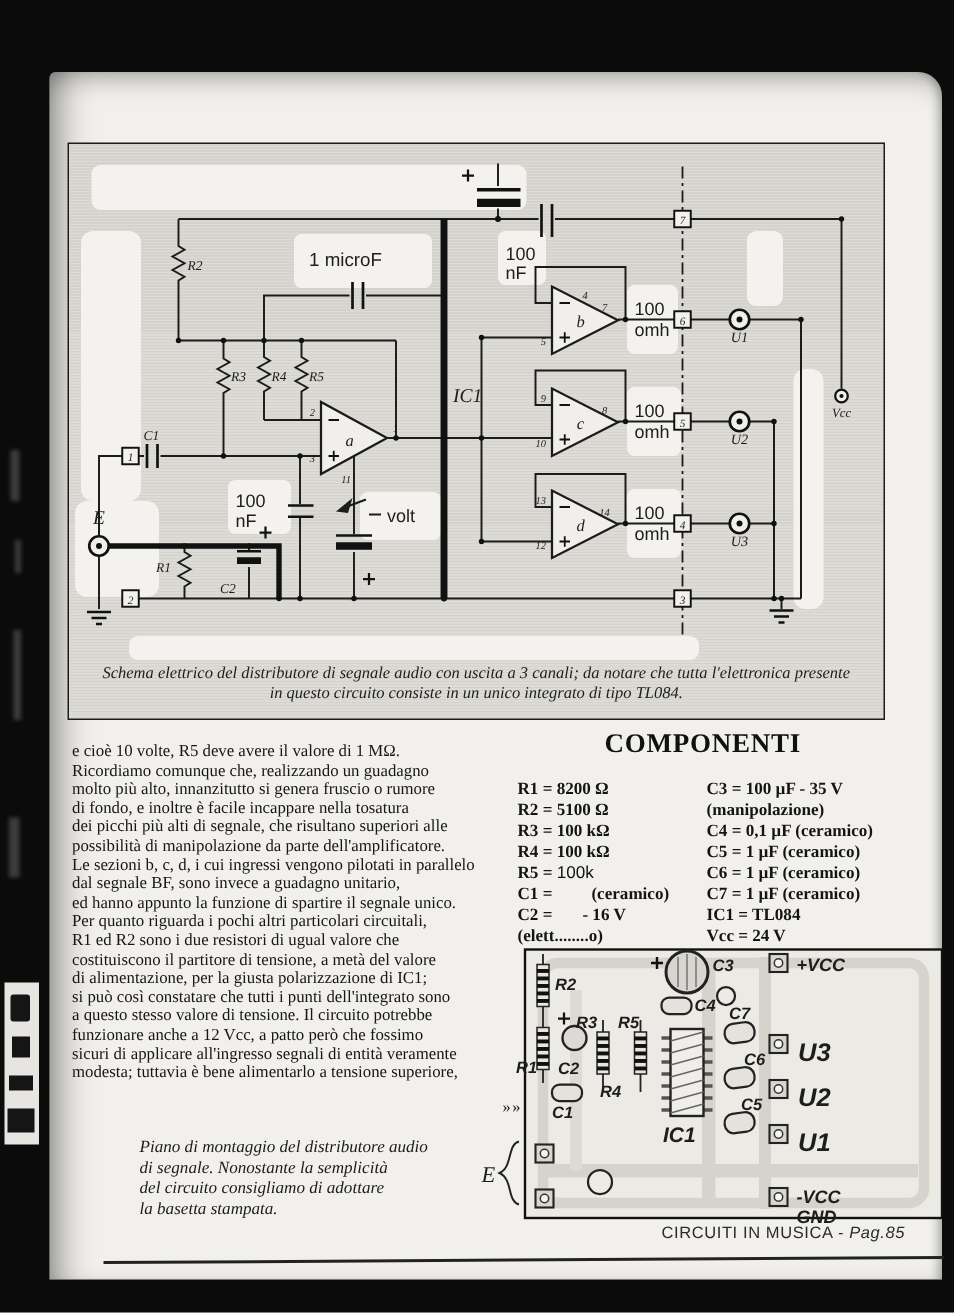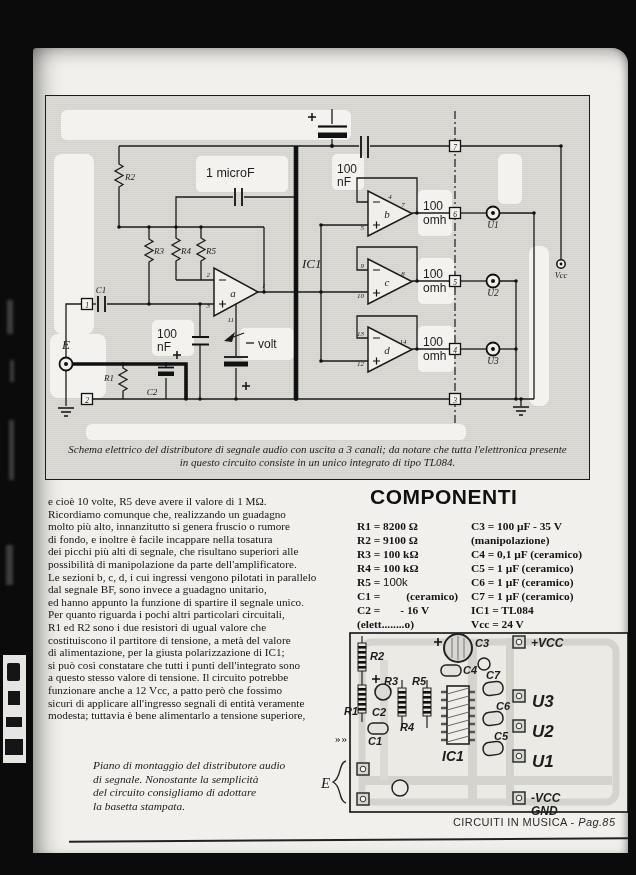--- a/index.html
+++ b/index.html
@@ -29,32 +29,32 @@
         font-style:italic;font-size:11px;line-height:13px;color:#1d1d1d;}
 
   .article{position:absolute;left:15px;top:447px;width:340px;font-size:11.2px;
         line-height:12.6px;color:#161616;white-space:nowrap;}
   .continuation{position:absolute;left:15px;top:684px;width:300px;text-align:right;
         font-size:11px;color:#161616;letter-spacing:1px;}
   .pcb-caption{position:absolute;left:60px;top:711px;width:248px;text-align:left;
         font-style:italic;font-size:11.4px;line-height:13.6px;color:#1b1b1b;}
 
   .components{position:absolute;left:308px;top:437px;width:287px;}
-  .comp-title{font-family:Liberation Sans, sans-serif;font-weight:bold;
-        font-size:21px;letter-spacing:.5px;color:#111;margin-left:29px;}
+  .comp-title{font-family:Liberation Serif, serif;font-weight:bold;
+        font-size:18px;letter-spacing:.5px;color:#111;margin-left:62px;}
   .comp-col{position:absolute;top:34px;font-weight:bold;font-size:11.4px;
         line-height:14px;color:#141414;white-space:nowrap;}
-  .comp-col.left{left:16px;width:108px;}
+  .comp-col.left{left:4px;width:108px;}
   .comp-col.right{left:130px;width:172px;}
   .patched{font-family:"Liberation Sans", sans-serif;font-weight:normal;}
   .gap1{margin-left:26px;text-align:center;} .gap2{margin-left:20px;}
 
   .figure-pcb{position:absolute;left:287px;top:582px;width:316px;height:192px;}
 
-  .footer{position:absolute;left:420px;top:768px;font-family:"Liberation Sans", sans-serif;
+  .footer{position:absolute;left:408px;top:768px;font-family:"Liberation Sans", sans-serif;
         font-size:11px;color:#2b2b2b;letter-spacing:.4px;white-space:nowrap;}
   .footer .pagenum{font-style:italic;}
   .footer-rule{position:absolute;left:36px;top:791px;width:560px;height:2px;background:#222;
         transform:rotate(-.35deg);}
 
   svg text{fill:#1d1d1d;}
   .tser{font-family:"Liberation Serif", serif;font-style:italic;}
   .tsan{font-family:"Liberation Sans", sans-serif;}
   .pcblab{font-family:"Liberation Sans", sans-serif;font-style:italic;font-weight:bold;}
 </style>
@@ -327,21 +327,21 @@
         <div>Piano di montaggio del distributore audio</div>
         <div>di segnale. Nonostante la semplicità</div>
         <div>del circuito consigliamo di adottare</div>
         <div>la basetta stampata.</div>
       </div>
 
     <div class="components">
       <div class="comp-title">COMPONENTI</div>
       <div class="comp-col left">
         <div>R1 = 8200 Ω</div>
-        <div>R2 = 9100 Ω</div>
+        <div>R2 = 5100 Ω</div>
         <div>R3 = 100 kΩ</div>
         <div>R4 = 100 kΩ</div>
         <div><span>R5 = </span><span class="patched">100k</span></div>
         <div><span>C1 =</span><span class="gap1">(ceramico)</span></div>
         <div><span>C2 =</span><span class="gap2">- 16 V</span></div>
         <div>(elett........o)</div>
       </div>
       <div class="comp-col right">
         <div>C3 = 100 µF - 35 V</div>
         <div>(manipolazione)</div>

